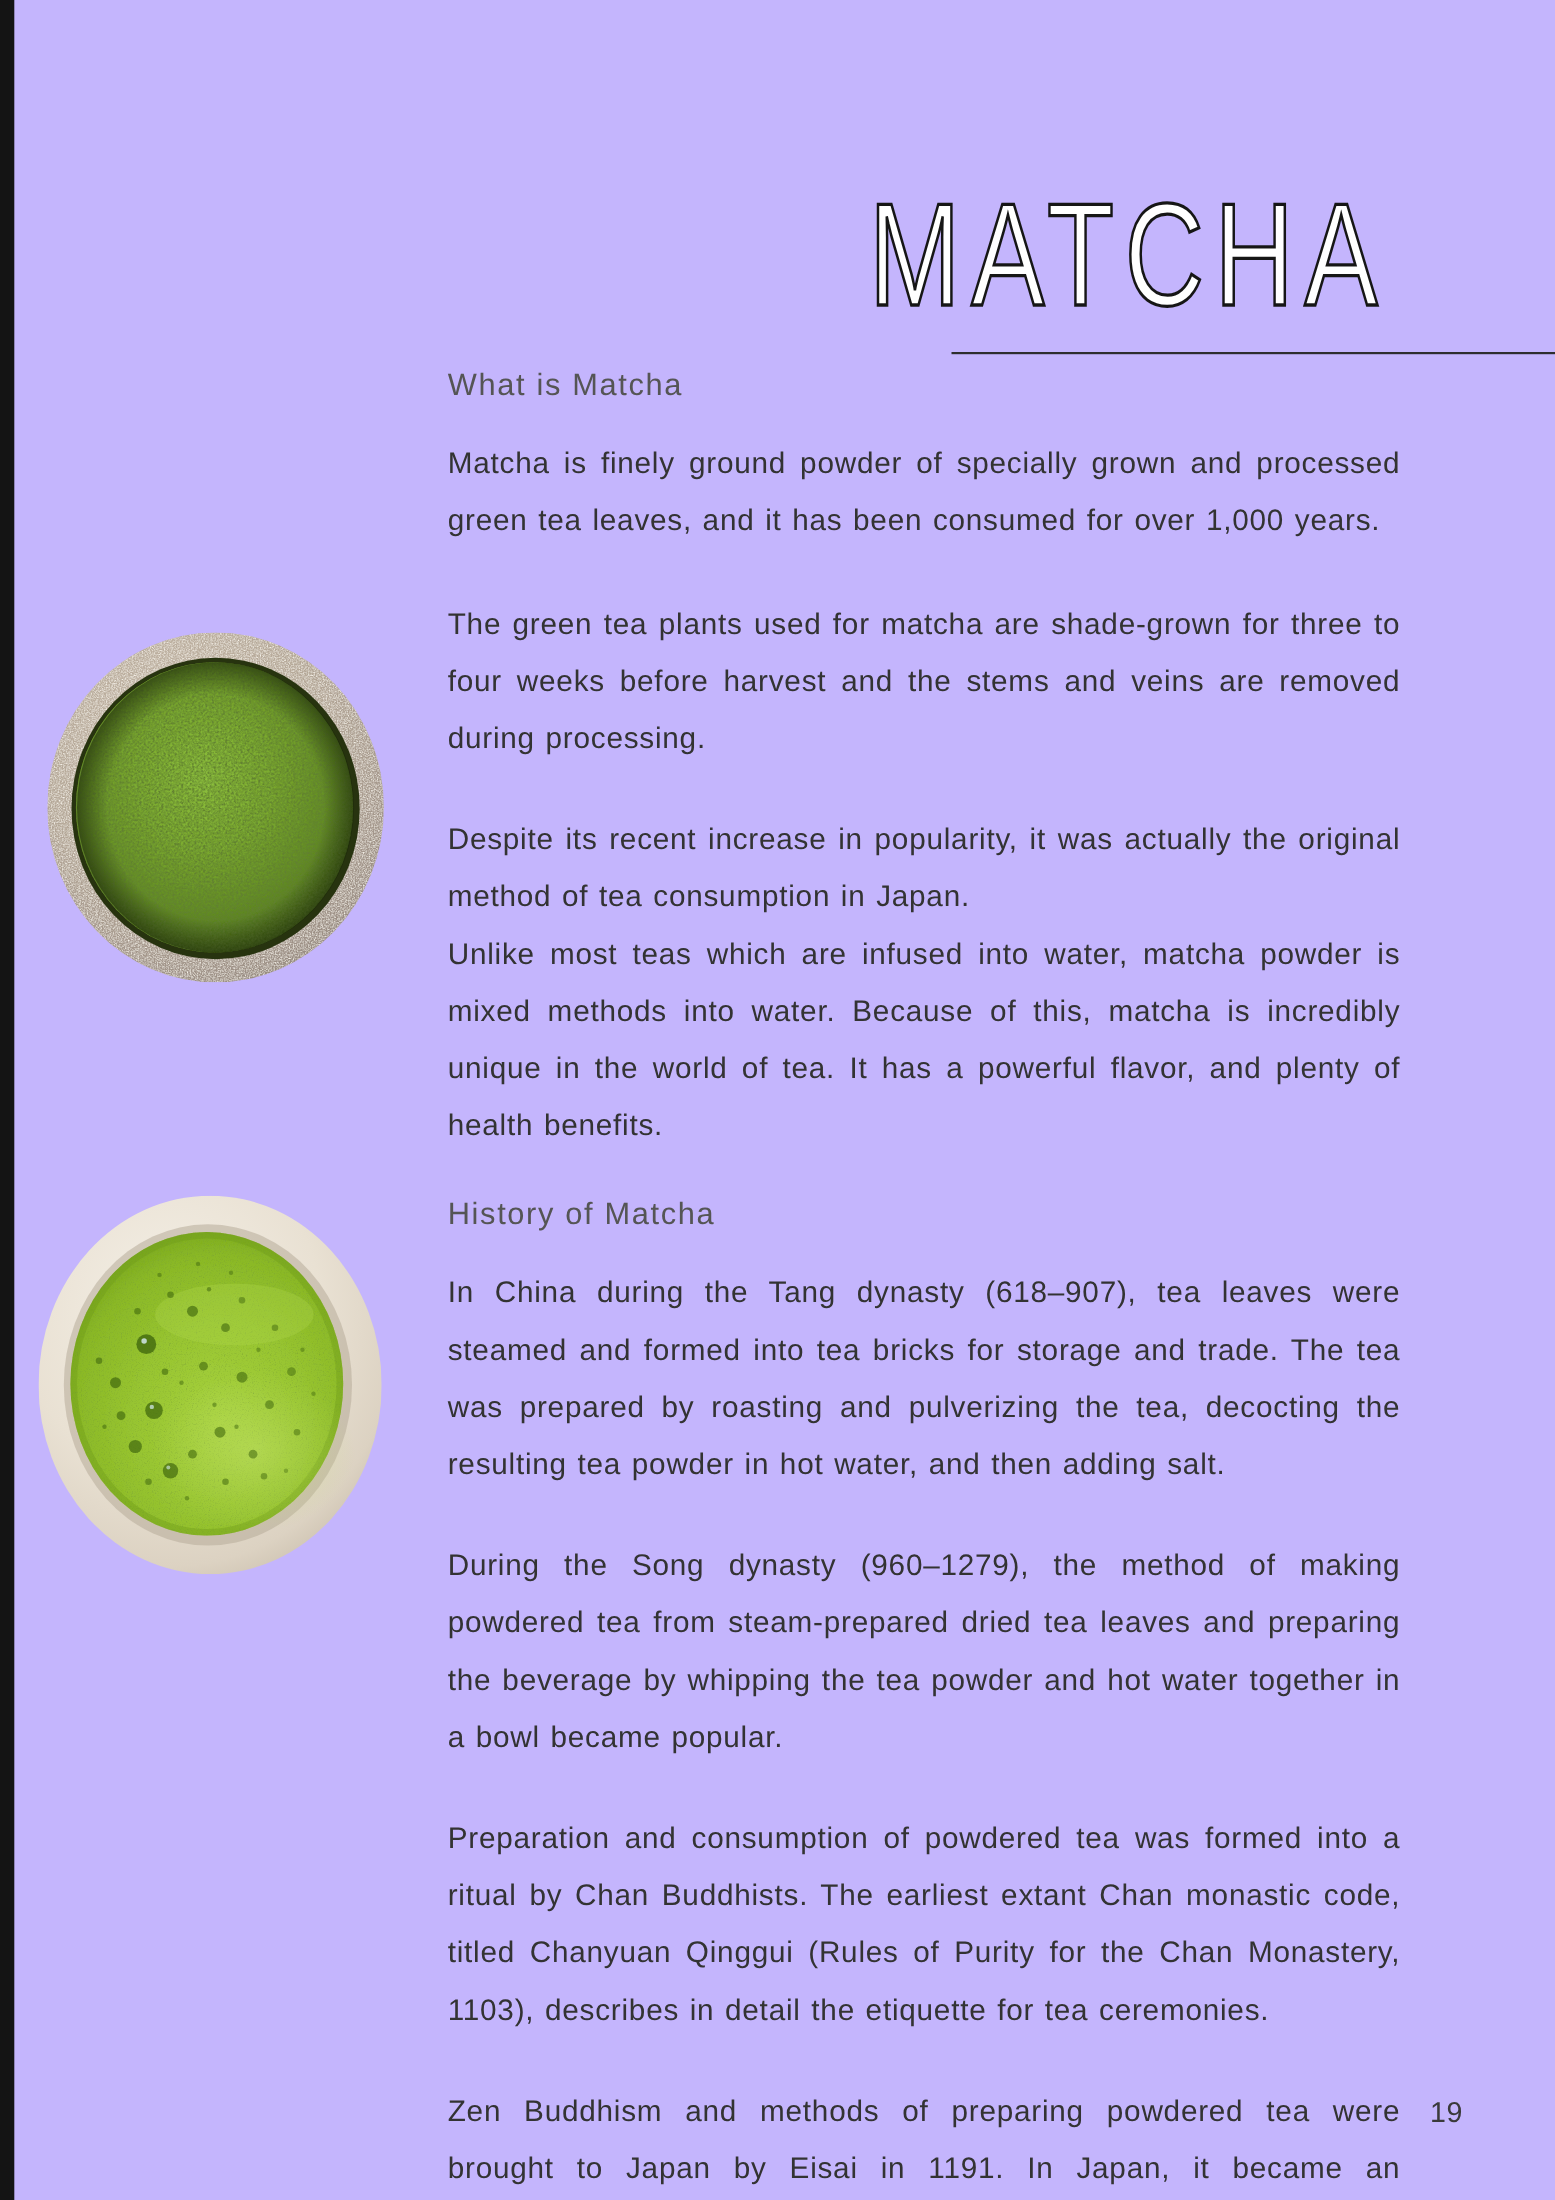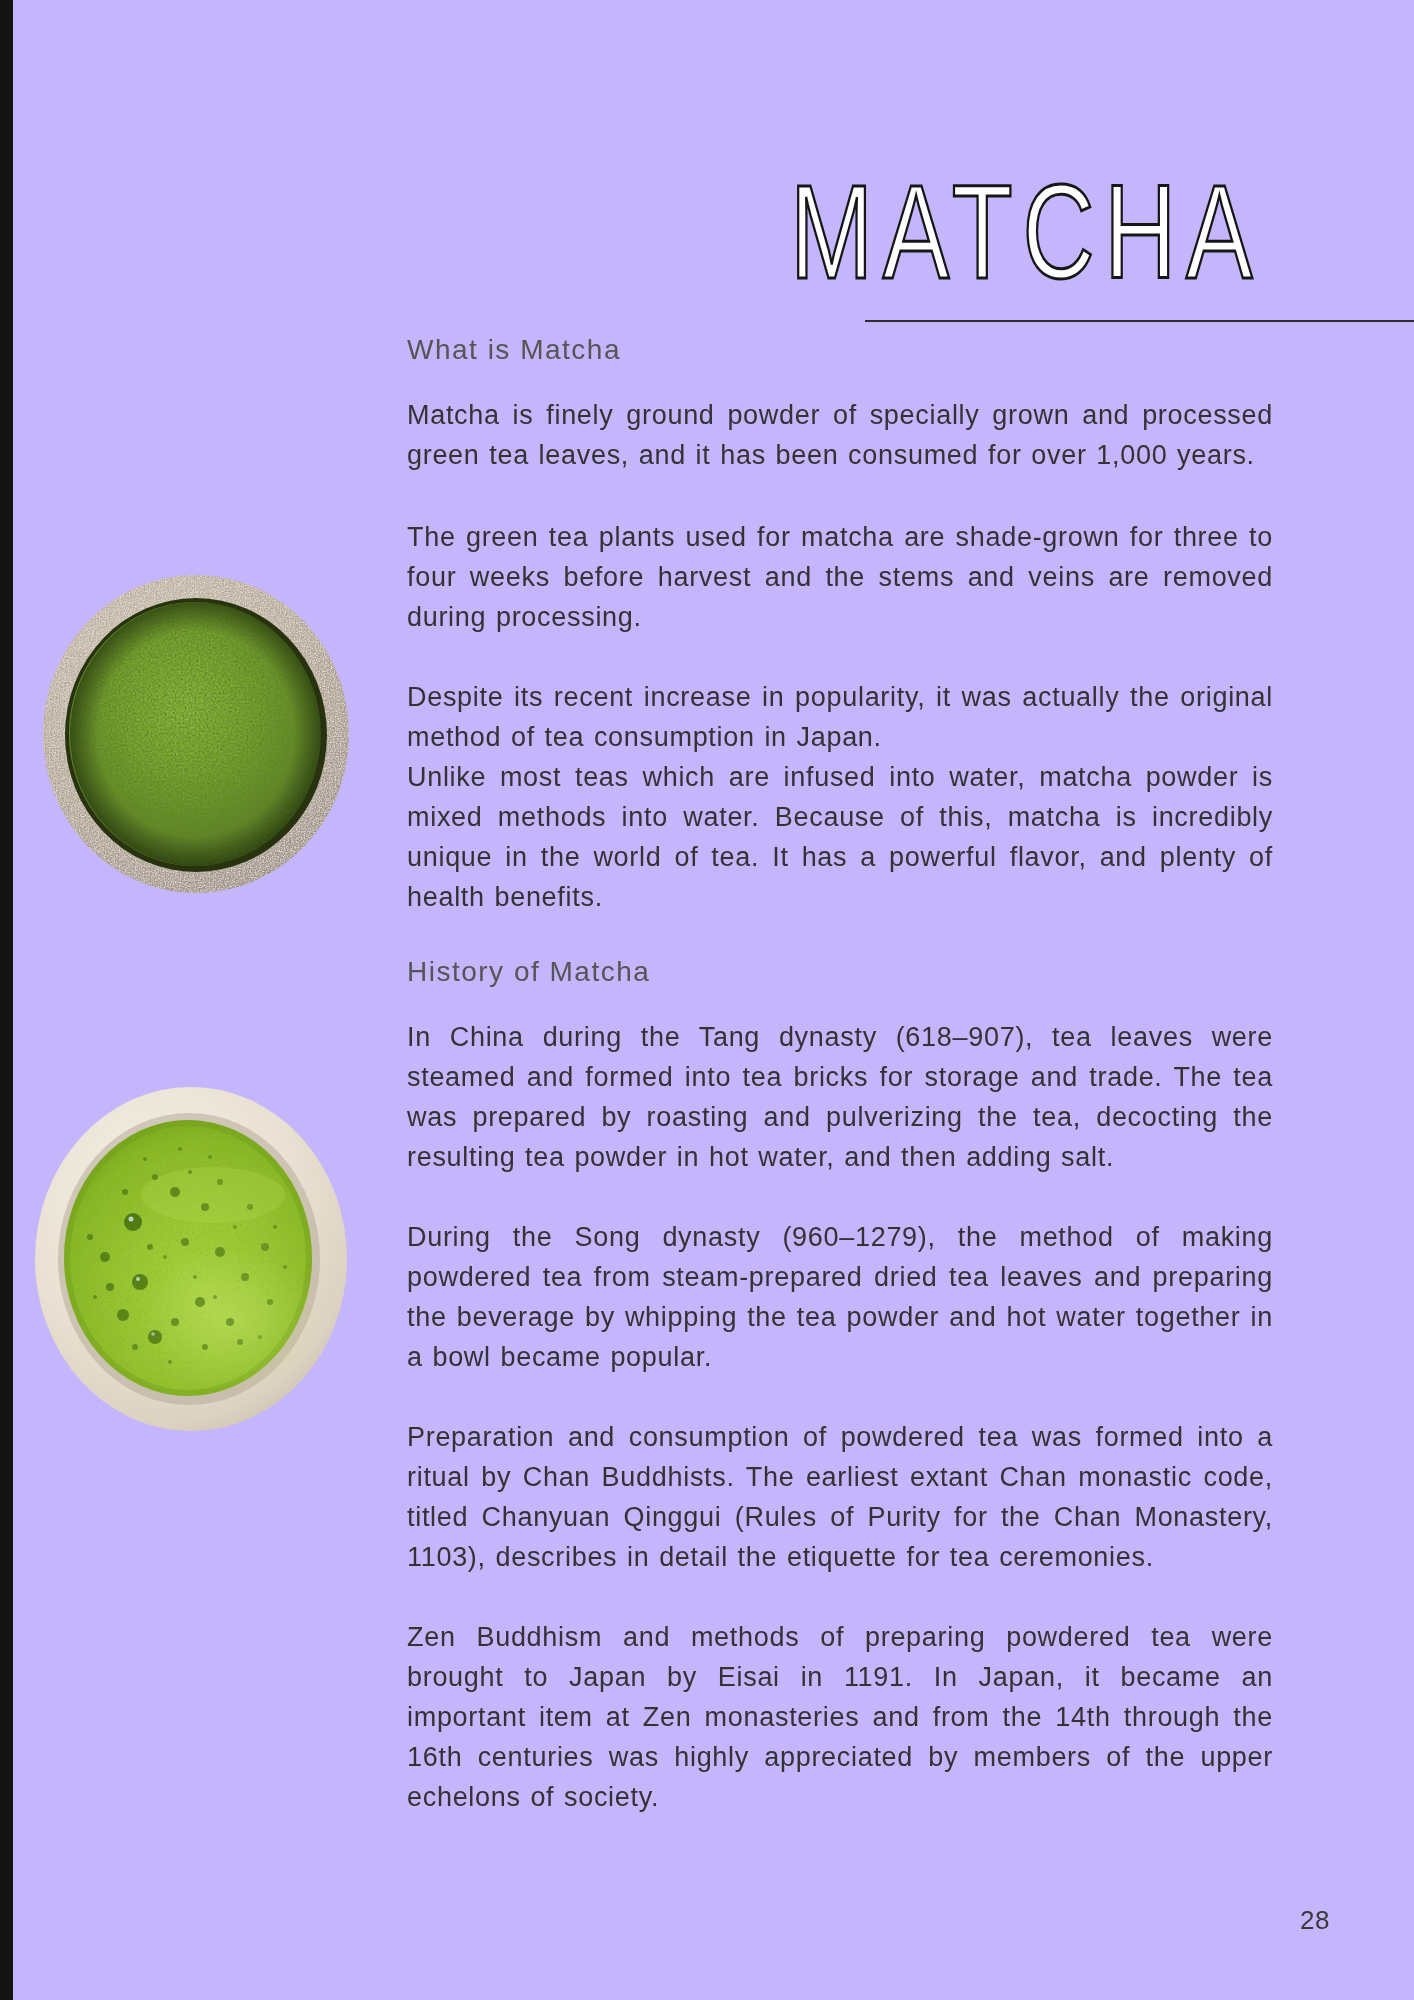--- a/index.html
+++ b/index.html
@@ -60,21 +60,21 @@
     font-weight: 300;
     letter-spacing: 1.5px;
     color: #555555;
   }
   .text-col h2.second {
     margin-top: 35px;
   }
   .para {
     margin: 0 0 40px 0;
     font-size: 27px;
-    line-height: 40px;
+    line-height: 52px;
     font-weight: 300;
     letter-spacing: 0.7px;
     word-spacing: 1.5px;
     text-align: justify;
     color: #333333;
   }
   .para.mb-42 { margin-bottom: 42px; }
   .para.joined { margin-bottom: 0; }
   .para.last { margin-bottom: 10px; }
   .img-abs { position: absolute; }
@@ -241,15 +241,15 @@
 
     <p class="para">In China during the Tang dynasty (618–907), tea leaves were steamed and formed into tea bricks for storage and trade. The tea was prepared by roasting and pulverizing the tea, decocting the resulting tea powder in hot water, and then adding salt.</p>
 
     <p class="para">During the Song dynasty (960–1279), the method of making powdered tea from steam-prepared dried tea leaves and preparing the beverage by whipping the tea powder and hot water together in a bowl became popular.</p>
 
     <p class="para">Preparation and consumption of powdered tea was formed into a ritual by Chan Buddhists. The earliest extant Chan monastic code, titled Chanyuan Qinggui (Rules of Purity for the Chan Monastery, 1103), describes in detail the etiquette for tea ceremonies.</p>
 
     <p class="para last">Zen Buddhism and methods of preparing powdered tea were brought to Japan by Eisai in 1191. In Japan, it became an important item at Zen monasteries and from the 14th through the 16th centuries was highly appreciated by members of the upper echelons of society.</p>
   </main>
 
-  <div class="page-number">28</div>
+  <div class="page-number">19</div>
 
 </div>
 
 </body></html>

